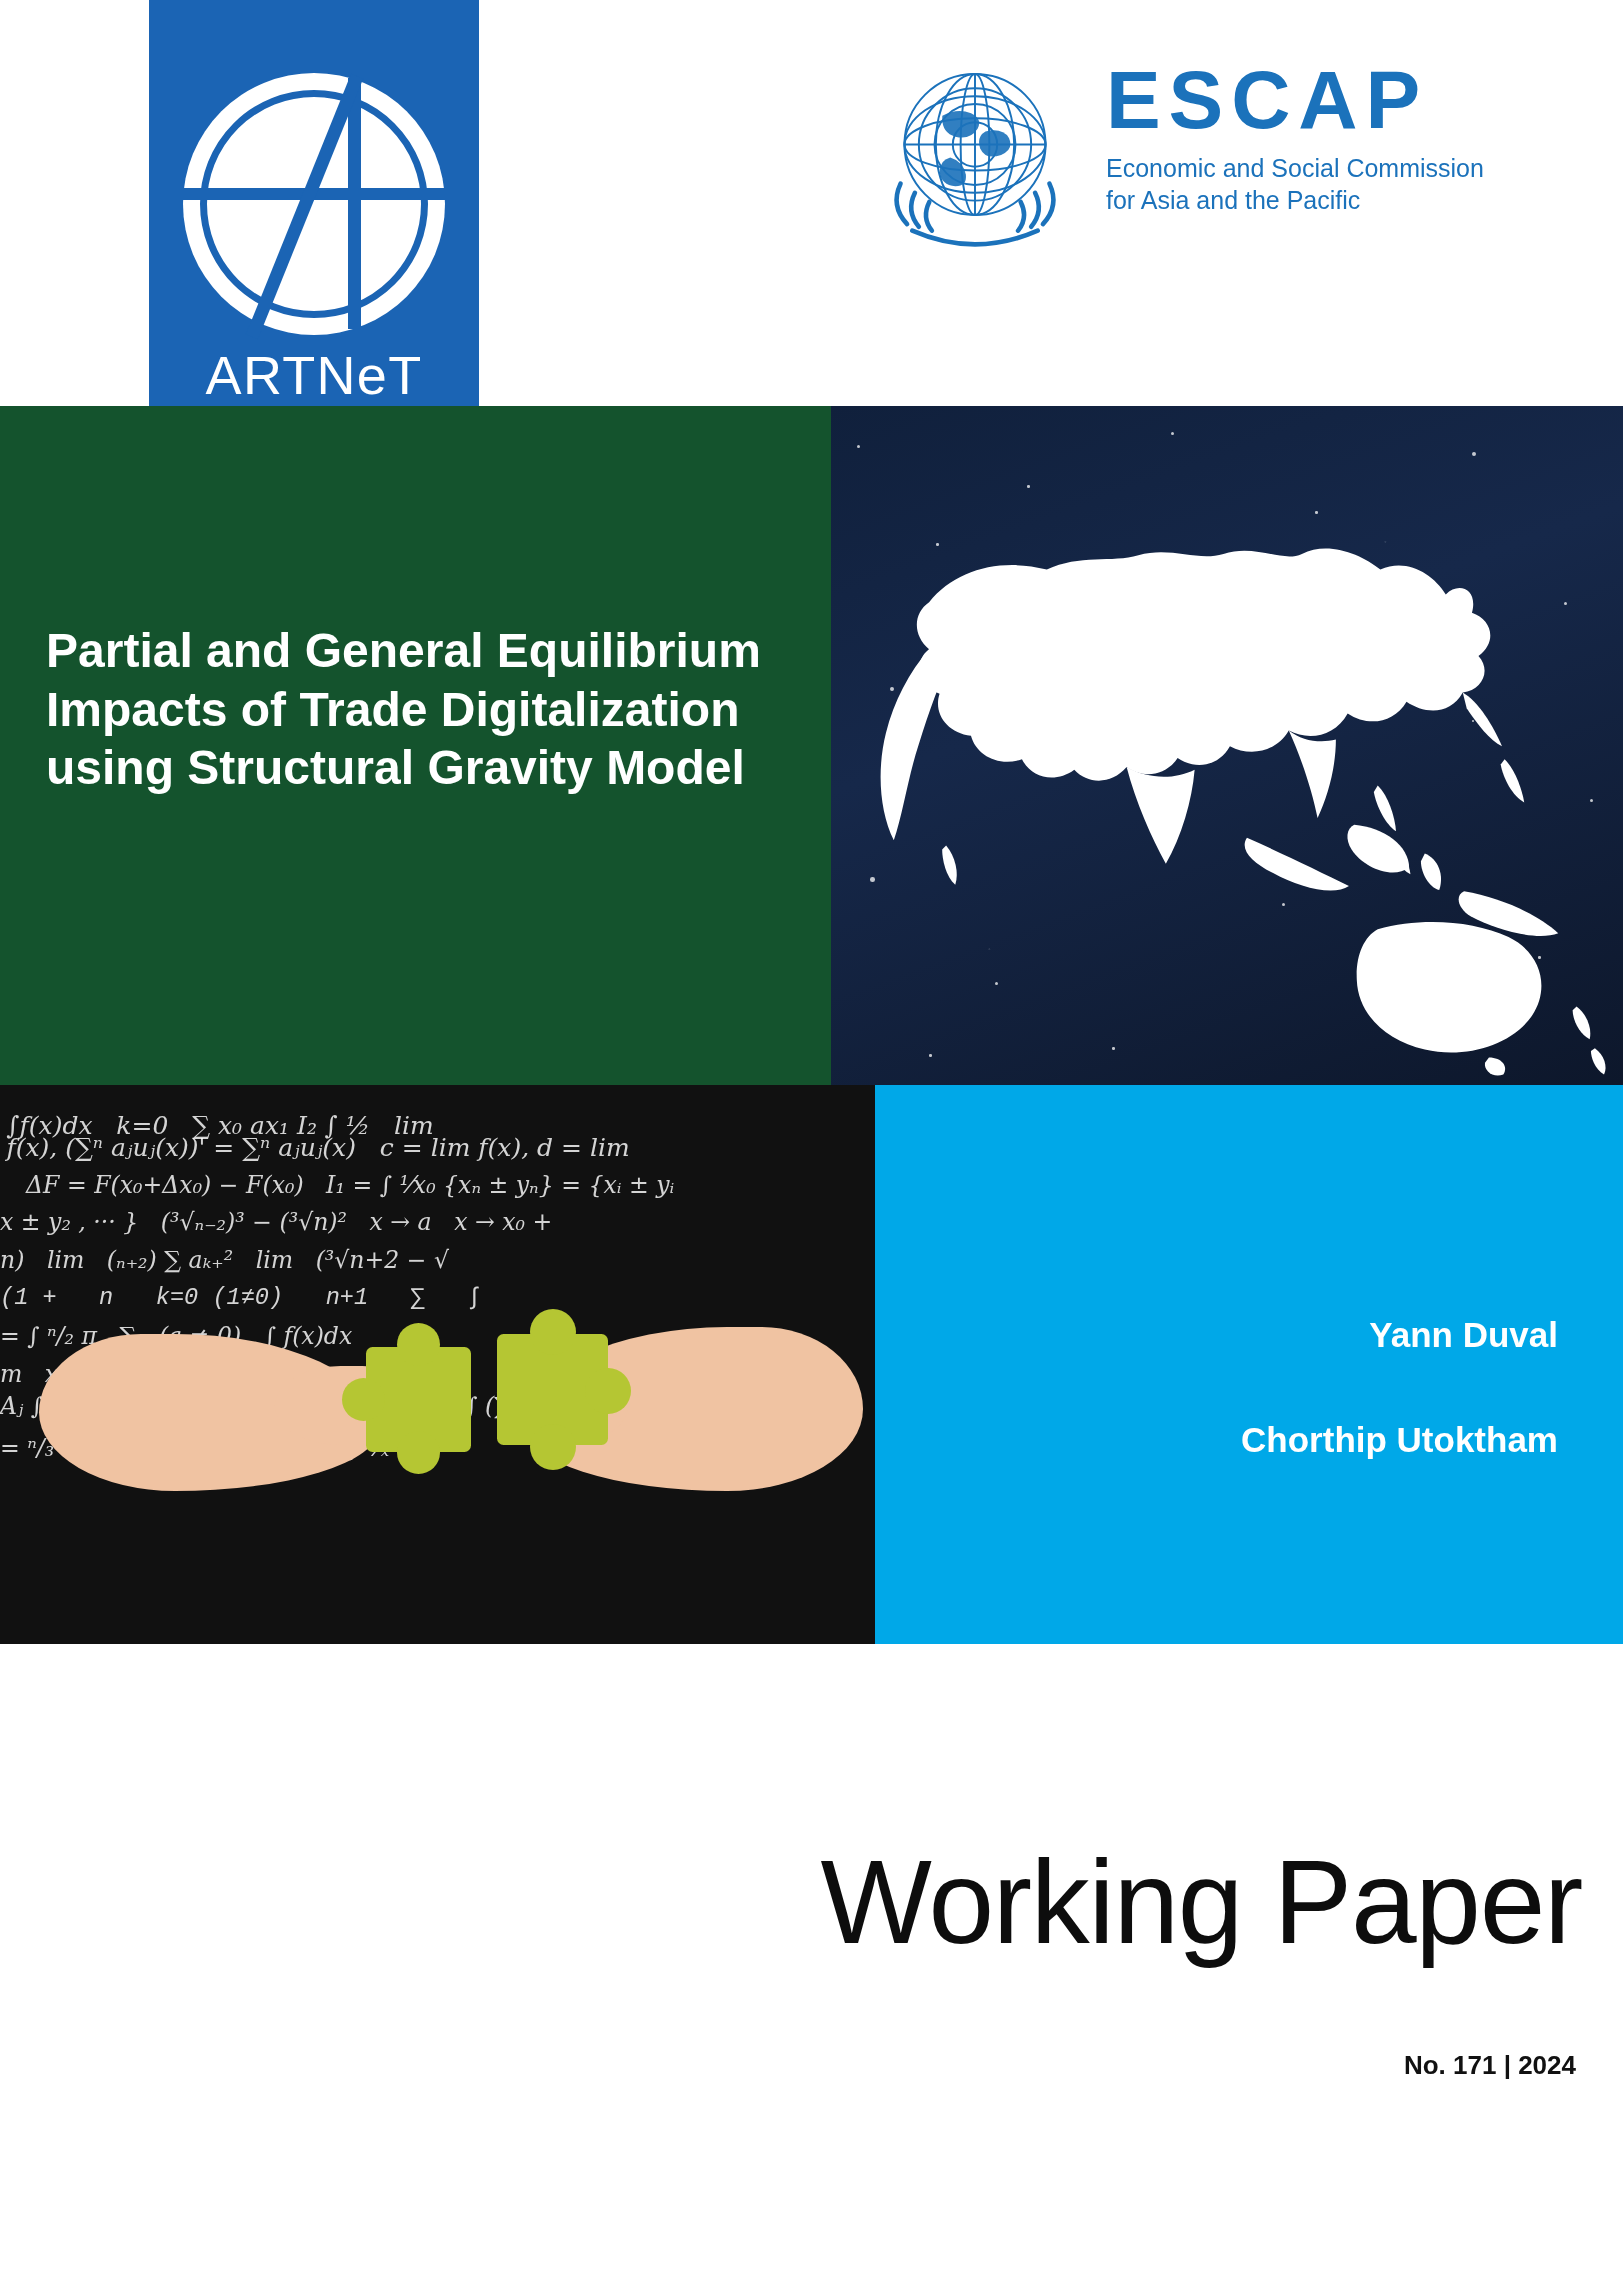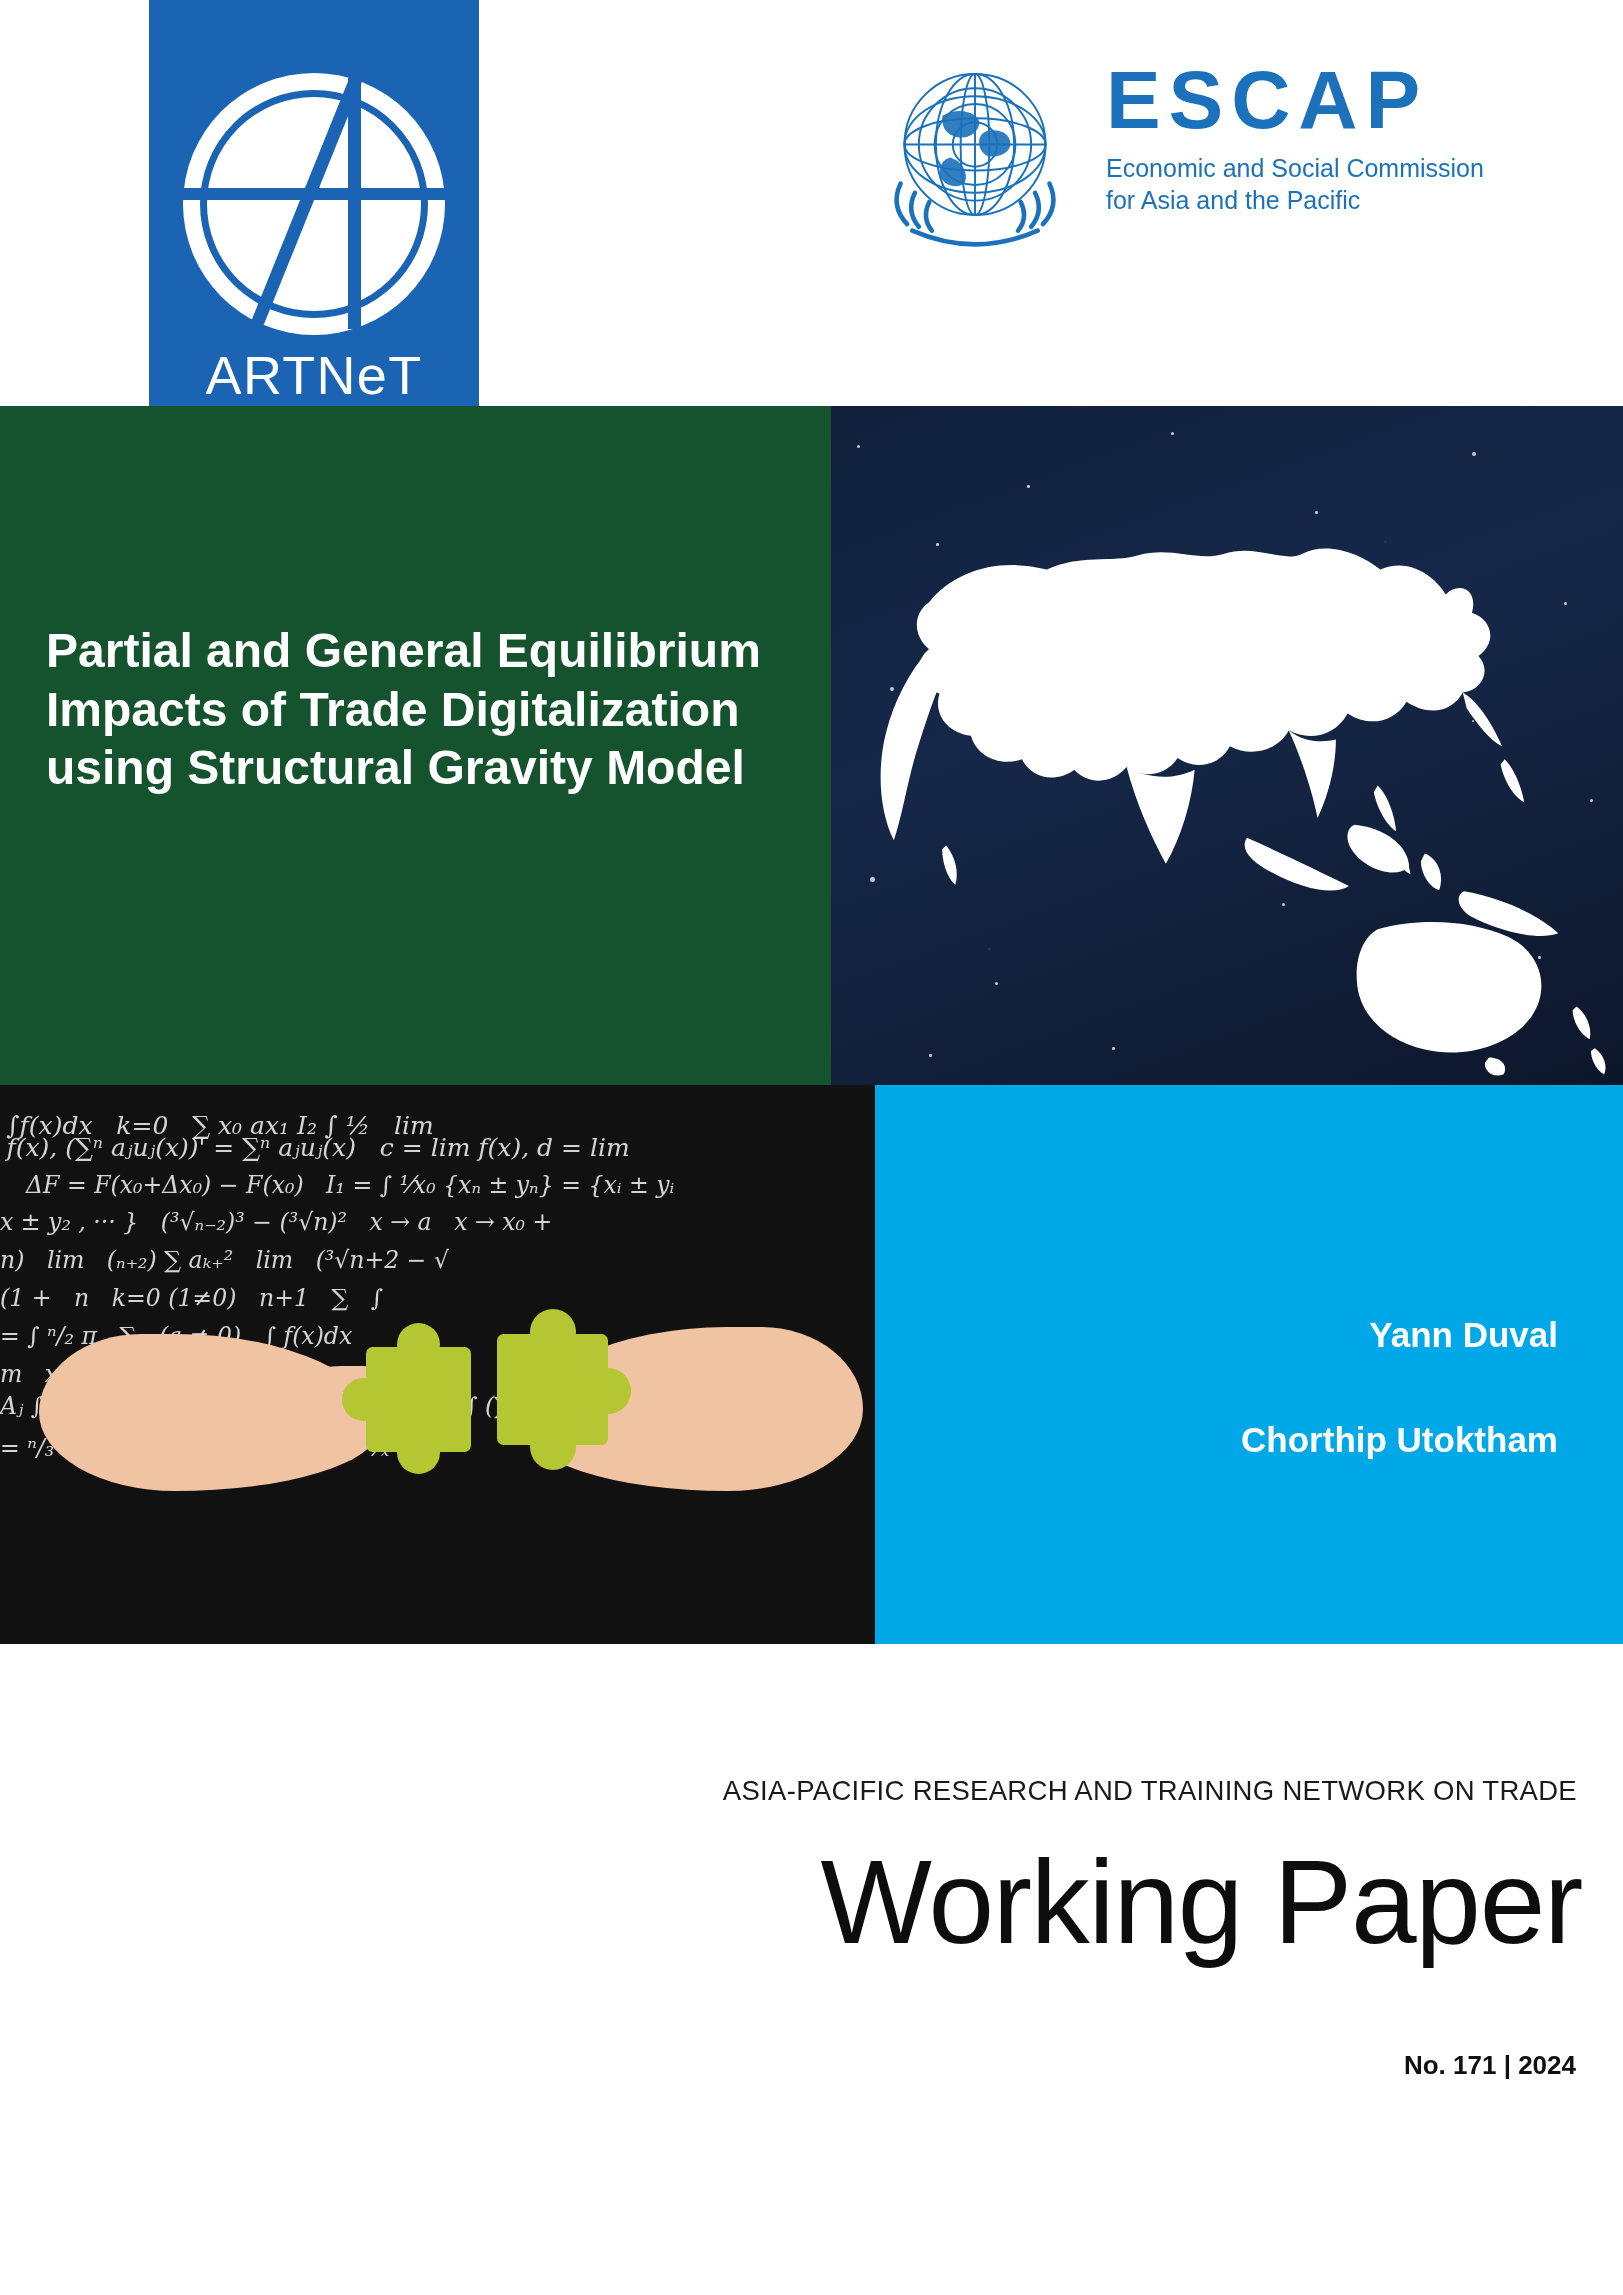--- a/index.html
+++ b/index.html
@@ -413,21 +413,21 @@
     </g>
   </svg>
 </div>
 
 <div class="math-image">
   <div class="chalk-line" style="left:6.5px;  top:26px;  font-size:25px;">∫f(x)dx &nbsp; k=0 &nbsp; ∑ x₀ ax₁ I₂ ∫ ½ &nbsp; lim</div>
   <div class="chalk-line" style="left:6.5px;  top:48px;  font-size:25px;">f(x), (∑ⁿ aⱼuⱼ(x))' = ∑ⁿ aⱼuⱼ(x) &nbsp; c = lim f(x), d = lim</div>
   <div class="chalk-line" style="left:26px;  top:86px; font-size:23.6px;">ΔF = F(x₀+Δx₀) − F(x₀) &nbsp; I₁ = ∫ ⅟x₀ {xₙ ± yₙ} = {xᵢ ± yᵢ</div>
   <div class="chalk-line" style="left:0px;   top:123px; font-size:23.6px;">x ± y₂ , ··· } &nbsp; (³√ₙ₋₂)³ − (³√n)² &nbsp; x → a &nbsp; x → x₀ +</div>
   <div class="chalk-line" style="left:0px;   top:161px; font-size:23.6px;">n) &nbsp; lim &nbsp; (ₙ₊₂) ∑ aₖ₊² &nbsp; lim &nbsp; (³√n+2 − √</div>
-  <div class="chalk-line" style="left:0px;   top:199px; font-size:23.6px;">(1 + &nbsp; n &nbsp; k=0 (1≠0) &nbsp; n+1 &nbsp; ∑ &nbsp; ∫</div>
+  <div class="chalk-line" style="left:0px;   top:199px; font-size:23.6px;font-family:Liberation Mono, monospace;">(1 + &nbsp; n &nbsp; k=0 (1≠0) &nbsp; n+1 &nbsp; ∑ &nbsp; ∫</div>
   <div class="chalk-line" style="left:0px;   top:237px; font-size:23.6px;">= ∫ ⁿ/₂ π &nbsp; ∑ &nbsp; (a ≠ 0) &nbsp; ∫ f(x)dx</div>
   <div class="chalk-line" style="left:0px;   top:275px; font-size:23.6px;">m &nbsp; x⁵ {⅓ + ⁿ/₃ + ˣ/₅ }</div>
   <div class="chalk-line" style="left:0px;   top:307px; font-size:23.6px;">Aⱼ ∫fⱼ(x)dx + C &nbsp; (a + x)ⁿ &nbsp; ∑ⁿ Cₙᵏ aⁿ⁻ᵏ xᵏ ∫ (∑ⁿ Aⱼfⱼ(x)) &nbsp; j=1</div>
   <div class="chalk-line" style="left:0px;   top:349px; font-size:23.6px;">= ⁿ/₃ &nbsp; a₃ aₙ₋₃ + &nbsp; (n−1) &nbsp; Iₙ = ∫ ⅟ₓ</div>
 
   <div class="hand" style="left:39px; top:249px; width:340px; height:157px; border-radius:30% 60% 60% 40% / 50% 60% 40% 50%;"></div>
   <div class="hand" style="left:275px; top:281px; width:131px; height:79px; border-radius:60% 40% 40% 60%;"></div>
 
   <div class="hand" style="left:523px; top:242px; width:340px; height:164px; border-radius:60% 30% 40% 60% / 60% 50% 50% 40%;"></div>
   <div class="hand" style="left:497px; top:281px; width:131px; height:79px; border-radius:40% 60% 60% 40%;"></div>
@@ -443,17 +443,16 @@
     <div class="knob" style="left:33px; top:90px; width:46px; height:46px;"></div>
   </div>
 </div>
 
 <div class="authors-block">
   <div class="author author-1">Yann Duval</div>
   <div class="author author-2">Chorthip Utoktham</div>
 </div>
 
 <div class="footer">
-  <div class="network-line">ASIA-PACIFIC RESEARCH AND TRAINING NETWORK ON TRADE</div>
   <div class="working-paper">Working Paper</div>
   <div class="paper-number">No. 171 | 2024</div>
 </div>
 
 
 </body></html>

